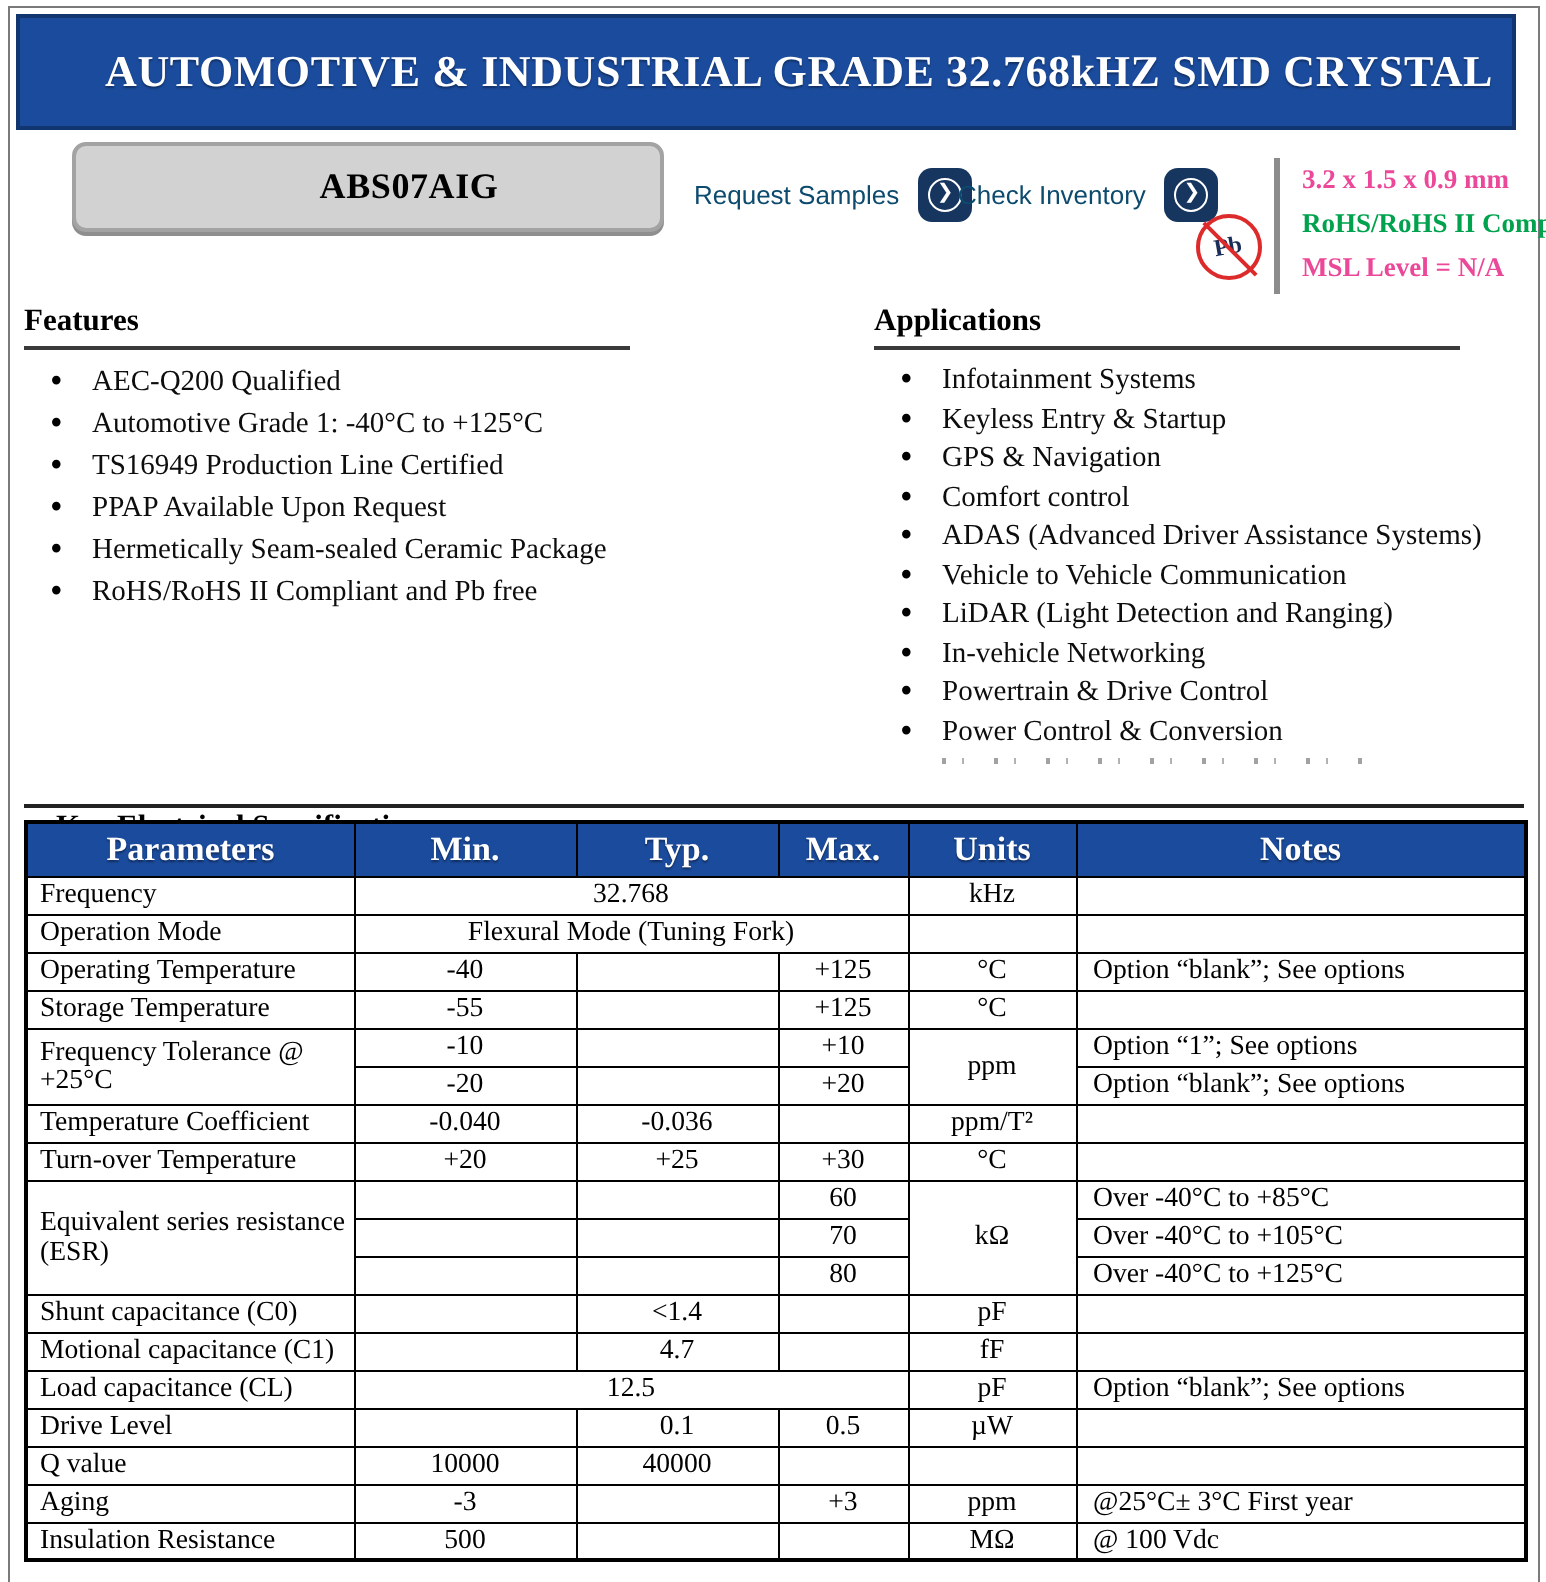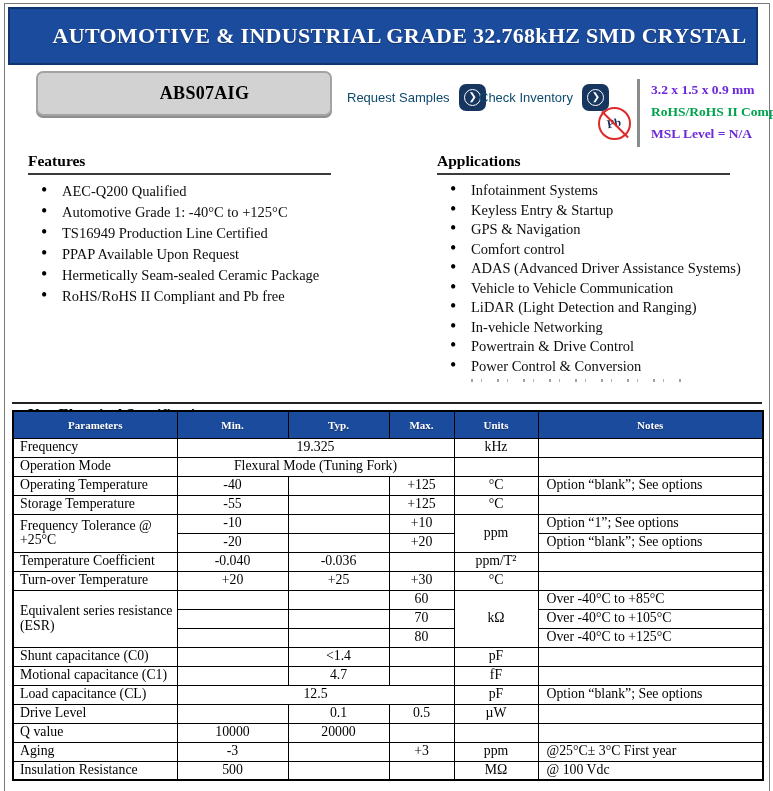--- a/index.html
+++ b/index.html
@@ -55,25 +55,25 @@
   }
   .pb-slash {
     position:absolute; left:50%; top:-3px; width:2px; height:37px;
     background:#dd2a2a; transform:translateX(-50%) rotate(-45deg);
   }
   .pb-text { font-weight:bold; font-size:12px; color:#1a2e57; transform:rotate(-10deg); }
   .v-divider {
     position:absolute; left:637px; top:79px; width:3px; height:68px; background:#8c8c8c;
   }
   .info-block { position:absolute; left:651px; top:79px; width:118px; }
-  .info-line { font-weight:bold; font-size:13.5px; line-height:22px; color:#6d28d9; white-space:nowrap; }
+  .info-line { font-weight:bold; font-size:13.5px; line-height:22px; color:#ec4899; white-space:nowrap; }
   .info-line.green { color:#00a24d; }
   
   .list-section { position:absolute; top:152px; }
-  #features { left:28px; width:340px; }
+  #features { left:12px; width:340px; }
   #applications { left:437px; width:310px; }
   .section-heading { font-weight:bold; font-size:15.5px; }
   .section-rule { height:2px; background:#3a3a3a; margin-top:3px; }
   #features .section-rule { width:303px; }
   #applications .section-rule { width:293px; }
   .bullet-list { list-style:none; margin-top:6px; }
   .bullet-list li {
     position:relative; padding-left:34px; font-size:14.5px; color:#0d0d0d; white-space:nowrap;
   }
   #features li { line-height:21px; }
@@ -86,21 +86,21 @@
     background:repeating-linear-gradient(90deg,#444 0 2px,transparent 2px 10px,#666 10px 11px,transparent 11px 26px);
   }
   
   .specs-heading { position:absolute; left:28px; top:384px; font-weight:bold; font-size:15.5px;margin-top:21px; }
   .specs-rule { position:absolute; left:12px; top:402px; width:750px; height:2px; background:#222; }
   table.specs {
     position:absolute; left:12px; top:410px; width:750px;
     border-collapse:collapse; table-layout:fixed; border:2px solid #000;
   }
   .specs th {
-    background:#1b4b9c; color:#ffffff; font-weight:bold; font-size:11px;
+    background:#1b4b9c; color:#ffffff; font-weight:bold; font-size:17px;
     height:27px; border:1px solid #000; text-shadow:0 1px 1px rgba(0,0,0,.4);
   }
   .specs td {
     border:1px solid #000; height:19px; font-size:13.8px; line-height:1.02;
     text-align:center; vertical-align:middle; padding:0 2px; white-space:nowrap;
   }
   .specs td.param { text-align:left; padding-left:6px; white-space:normal; }
   .specs td.notes { text-align:left; padding-left:8px; }
 </style>
 </head>
@@ -194,21 +194,21 @@
         <tr>
       <th>Parameters</th>
       <th>Min.</th>
       <th>Typ.</th>
       <th>Max.</th>
       <th>Units</th>
       <th>Notes</th>
     </tr>
     <tr>
       <td class="param">Frequency</td>
-      <td colspan="3">19.325</td>
+      <td colspan="3">32.768</td>
       <td>kHz</td>
       <td class="notes"></td>
     </tr>
     <tr>
       <td class="param">Operation Mode</td>
       <td colspan="3">Flexural Mode (Tuning Fork)</td>
       <td></td>
       <td class="notes"></td>
     </tr>
     <tr>
@@ -303,21 +303,21 @@
       <td class="param">Drive Level</td>
       <td></td>
       <td>0.1</td>
       <td>0.5</td>
       <td>µW</td>
       <td class="notes"></td>
     </tr>
     <tr>
       <td class="param">Q value</td>
       <td>10000</td>
-      <td>20000</td>
+      <td>40000</td>
       <td></td>
       <td></td>
       <td class="notes"></td>
     </tr>
     <tr>
       <td class="param">Aging</td>
       <td>-3</td>
       <td></td>
       <td>+3</td>
       <td>ppm</td>

